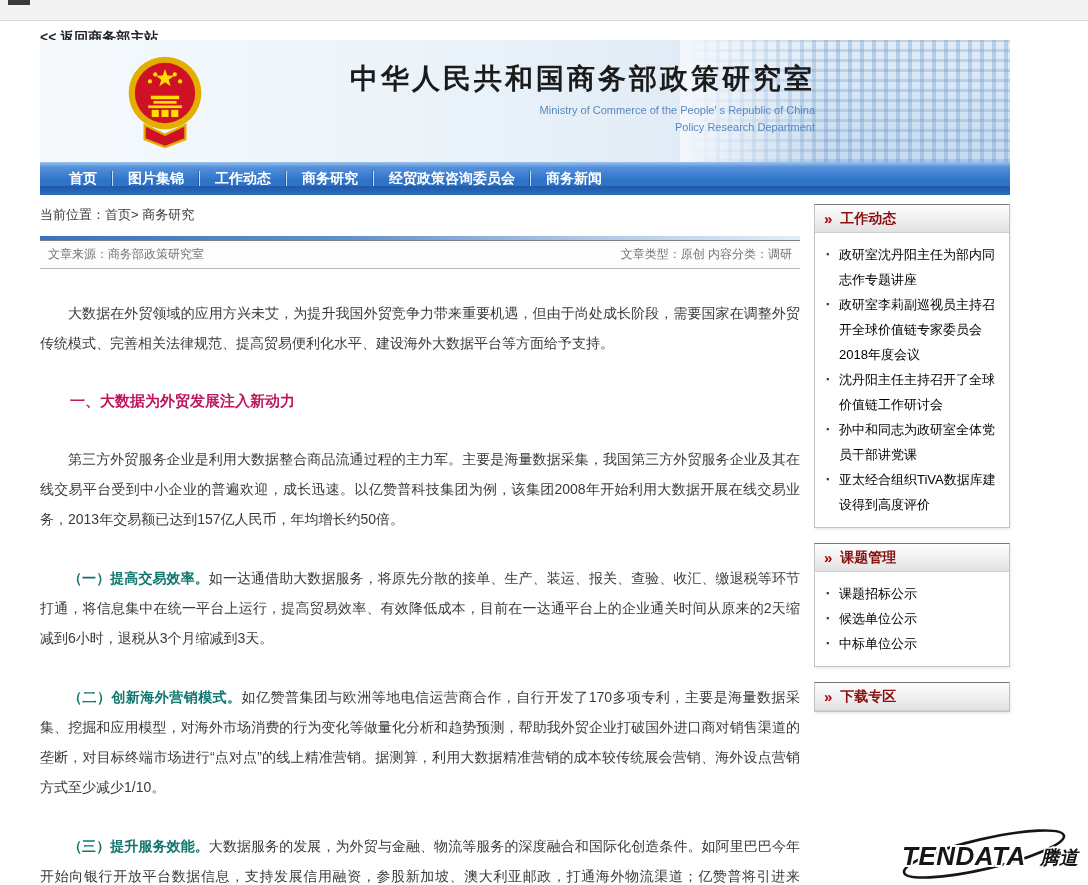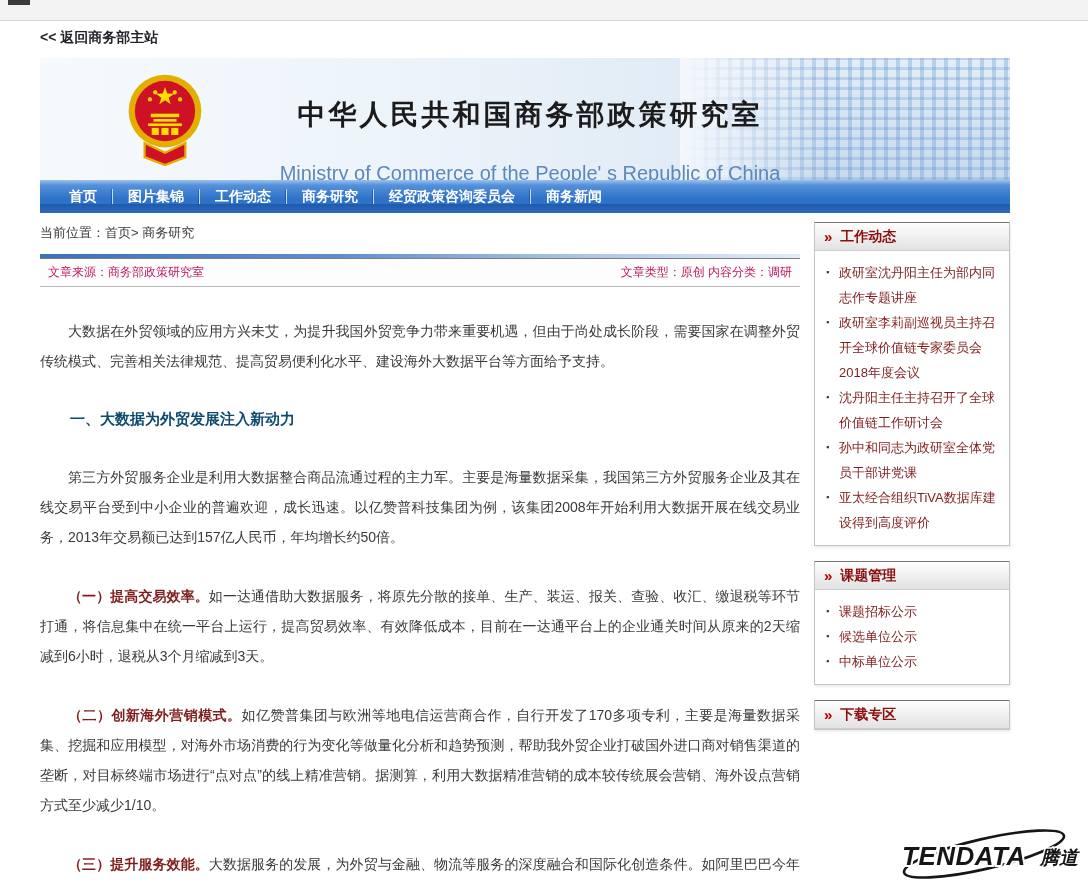--- a/index.html
+++ b/index.html
@@ -7,73 +7,73 @@
               font-family:"Liberation Sans","DejaVu Sans",sans-serif; }
   body { position:relative; }
 
   
   .top-strip { height:21px; background:#f3f3f3; border-bottom:1px solid #d6d6d6; position:relative; }
   .corner-mark { position:absolute; left:8px; top:0; width:22px; height:5px; background:#3a3a3a; }
 
   .page { position:absolute; left:40px; top:22px; width:970px; }
 
   
-  .back-row { height:36px; padding-top:6px; }
+  .back-row { height:18px; padding-top:6px; }
   .back-link { font-size:14px; font-weight:bold; color:#24242c; text-decoration:none; cursor:pointer; }
 
   
   .banner { position:relative; height:122px; overflow:hidden;
             background:linear-gradient(to right,#f6fafd 0%,#eaf2f9 45%,#dcE9f5 75%,#cfdff0 100%); }
   .banner-building { position:absolute; right:0; top:0; bottom:0; width:330px;
      background:
        linear-gradient(to right, rgba(244,248,252,1) 0%, rgba(244,248,252,0) 45%),
        repeating-linear-gradient(90deg, rgba(90,140,200,0.30) 0 4px, rgba(255,255,255,0) 4px 12px),
        repeating-linear-gradient(0deg, rgba(90,140,200,0.26) 0 3px, rgba(255,255,255,0) 3px 10px),
        linear-gradient(to bottom,#e2edf8,#c6daee); }
   .emblem { position:absolute; left:85px; top:14px; }
-  .banner-text { position:absolute; left:205px; top:38px; width:570px; text-align:center; }
+  .banner-text { position:absolute; left:205px; top:20px; width:570px; text-align:right; }
   .banner-title { font-size:28px; font-weight:bold; color:#1b1b1b; letter-spacing:3px; white-space:nowrap; }
-  .banner-en { font-size:20px; color:#5b87bd; margin-top:24px; line-height:1.5; }
+  .banner-en { font-size:11px; color:#5b87bd; margin-top:4px; line-height:1.5; }
 
   
   .nav { height:33px; display:flex; align-items:center; padding-left:14px;
          background:linear-gradient(180deg,#9cc2ec 0%,#5590da 16%,#2f73c8 55%,#2f73c8 72%,#1e5bad 74%,#2f6cba 100%); }
   .nav-item { color:#fff; font-weight:bold; font-size:14px; padding:0 15px; text-decoration:none; cursor:pointer; white-space:nowrap; }
   .nav-sep { width:1px; height:15px; background:rgba(220,235,255,.85); box-shadow:-1px 0 0 rgba(10,40,90,.35); }
 
   
   .content-row { display:flex; margin-top:9px; }
   .main-col { width:774px; padding-right:14px; }
   .sidebar { width:196px; }
 
   .breadcrumb { font-size:13px; color:#3c3c3c; padding:2px 0 12px 0; }
   .breadcrumb a { color:#3c3c3c; text-decoration:none; cursor:pointer; }
   .crumb-line { height:4px; background:linear-gradient(to right,#3a72bd 0%,#5e90cd 40%,#a9c4e4 70%,#e3edf8 100%); }
 
   .article-title { text-align:center; font-size:17px; font-weight:bold; color:#1f1f1f; margin:23px 0 12px 0; }
   .meta-bar { display:flex; justify-content:space-between; align-items:flex-start;
               border-top:1px solid #7e7e7e; border-bottom:1px solid #b7b7b7;
-              padding:5px 8px; font-size:12px; color:#be185d; background:#fdfdfd; }
+              padding:5px 8px; font-size:12px; color:#737373; background:#fdfdfd; }
 
   .article-body { margin-top:12px; }
   .article-body p { font-size:14px; color:#3a3a3a; line-height:30px; text-indent:2em;
                     text-align:justify; margin:29px 0; }
-  .article-body p b { color:#7f1d1d; }
-  .sec-heading { font-size:15px; font-weight:bold; color:#0c4a6e; text-indent:2em;
+  .article-body p b { color:#0f766e; }
+  .sec-heading { font-size:15px; font-weight:bold; color:#be185d; text-indent:2em;
                  line-height:28px; margin:17px 0 15px 0; }
 
   
   .side-box { border:1px solid #c3c3c3; border-top:1px solid #757575; background:#fff;
               margin-bottom:15px; box-shadow:1px 2px 2px rgba(0,0,0,0.07); }
   .side-head { display:flex; align-items:center; height:28px; padding:0 9px;
                background:linear-gradient(#fefefe,#e2e2e2); border-bottom:1px solid #cfcfcf; }
   .side-arrow { color:#b00000; font-weight:bold; font-size:15px; margin-right:8px; line-height:1; }
   .side-title { color:#8b0f0f; font-weight:bold; font-size:14px; }
   .side-list { list-style:none; padding:9px 9px 10px 11px; }
-  .side-list li { font-size:13px; color:#7f1d1d; line-height:25px; padding-left:13px;
+  .side-list li { font-size:13px; color:#000000; line-height:25px; padding-left:13px;
                   position:relative; cursor:pointer; }
   .side-list li::before { content:"▪"; position:absolute; left:0; top:0; color:#3a3a3a; font-size:9px; }
 
   
   .tendata { position:absolute; left:898px; top:828px; width:190px; height:56px; }
 </style>
 </head>
 <body>
 
 <div class="top-strip">

